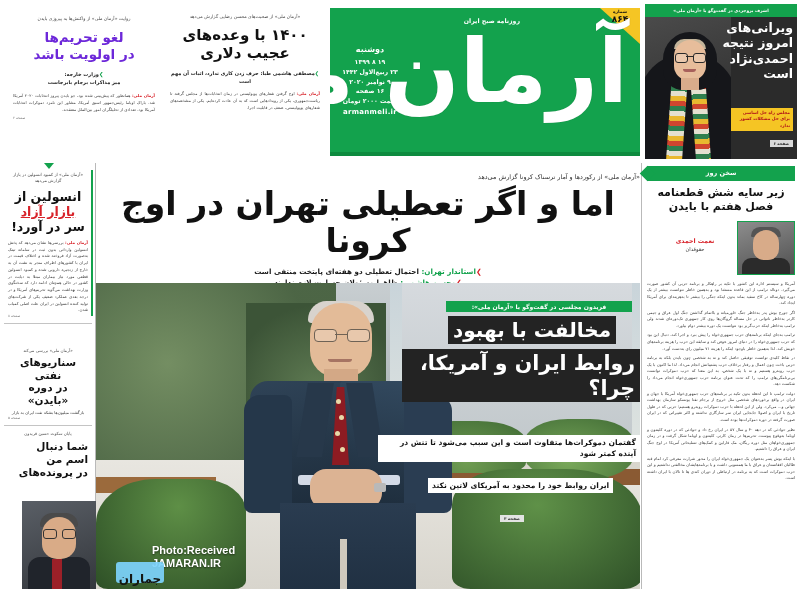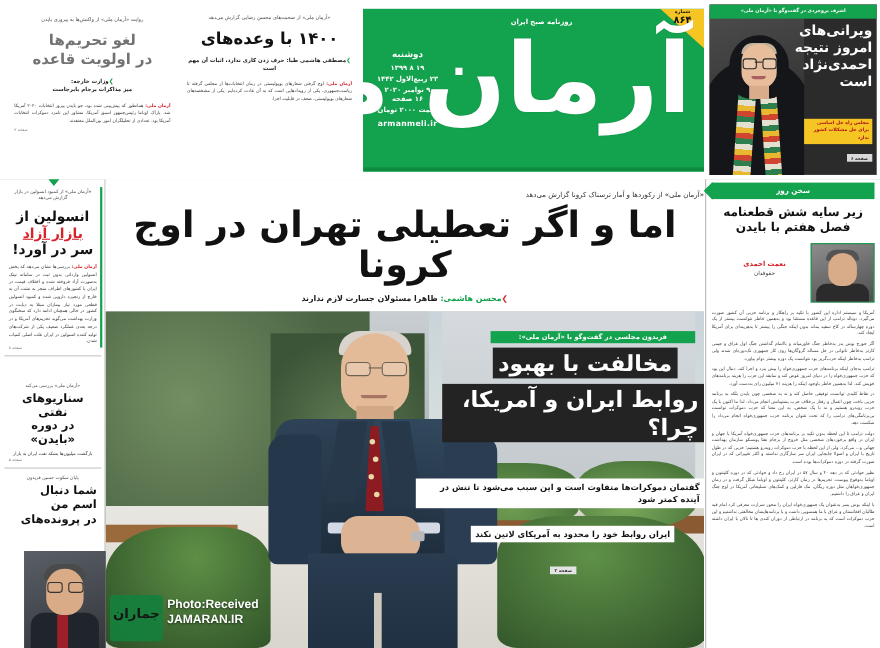--- a/index.html
+++ b/index.html
@@ -17,21 +17,21 @@
   .green{color:#12a24c;}
   .tiny{font-size:4.1px;line-height:1.65;color:#3a3a3a;text-align:justify;}
   .ref{font-size:3.6px;color:#777;text-align:left;}
 
   
   .topstrip{position:absolute;left:0;top:0;width:800px;height:163px;background:#fff;}
 
   
   .tA{position:absolute;right:640px;top:6px;width:152px;height:152px;padding:0 5px;box-sizing:border-box;}
   .tA .kick{font-size:4.6px;line-height:1.55;color:#4a4a4a;text-align:center;margin-top:9px;}
-  .tA .hl{font-size:13.5px;font-weight:bold;line-height:1.22;text-align:center;color:#737373;margin-top:7px;letter-spacing:-.2px;}
+  .tA .hl{font-size:13.5px;font-weight:bold;line-height:1.22;text-align:center;color:#6d28d9;margin-top:7px;letter-spacing:-.2px;}
   .tA .sub{font-size:5.0px;font-weight:bold;line-height:1.5;text-align:center;color:#1b1b1b;margin-top:8px;}
   .tA .sub .ar{color:#12a24c;font-size:5.4px;}
   .tA .body{margin-top:7px;}
   .tA .body .lead{color:#d8232a;font-weight:bold;}
   .tA .pg{margin-top:3px;}
 
   
   .tB{position:absolute;right:475px;top:6px;width:160px;height:152px;padding:0 5px;box-sizing:border-box;}
   .tB .kick{font-size:4.6px;line-height:1.55;color:#4a4a4a;text-align:center;margin-top:7px;}
   .tB .hl{font-size:15px;font-weight:bold;line-height:1.2;text-align:center;color:#111;margin-top:6px;}
@@ -147,21 +147,21 @@
   .ovHl1{position:absolute;left:352px;top:33px;background:#232323;padding:2px 5px;}
   .ovHl1 span{font-size:20px;font-weight:bold;color:#fff;line-height:1.2;}
   .ovHl2{position:absolute;left:306px;top:66px;background:#232323;padding:2px 5px;}
   .ovHl2 span{font-size:20.5px;font-weight:bold;color:#fff;line-height:1.2;}
   .ovQ1{position:absolute;left:282px;top:152px;background:#fff;padding:2px 4px;}
   .ovQ1 span{display:block;font-size:7.6px;font-weight:bold;color:#141414;line-height:1.5;text-align:right;}
   .ovQ2{position:absolute;left:332px;top:195px;background:#fff;padding:2px 4px;}
   .ovQ2 span{display:block;font-size:7.6px;font-weight:bold;color:#141414;line-height:1.5;text-align:right;}
   .ovPg{position:absolute;left:404px;top:232px;background:#e3e3e3;padding:1px 4px;font-size:4px;font-weight:bold;color:#333;}
   .wmark{position:absolute;left:56px;bottom:18px;font-family:"Liberation Sans",sans-serif;direction:ltr;color:#fff;font-size:11px;font-weight:bold;line-height:1.25;text-shadow:0 1px 2px rgba(0,0,0,.6);}
-  .wlogo{position:absolute;left:4px;bottom:6px;width:48px;height:42px;background:#15803d;border-radius:3px;opacity:.92;}
+  .wlogo{position:absolute;left:20px;bottom:6px;width:48px;height:21px;background:#7dd3fc;border-radius:3px;opacity:.92;}
   .wlogo span{display:block;text-align:center;font-size:12px;font-weight:bold;color:#111;line-height:34px;}
 
   
   .rail{position:absolute;left:0;top:163px;width:96px;height:426px;padding:0 4px;box-sizing:border-box;}
   .rail .arrow{position:absolute;left:44px;top:0;width:0;height:0;border-left:5px solid transparent;border-right:5px solid transparent;border-top:6px solid #13a24d;}
   .rail .frame{position:absolute;left:3px;top:7px;width:88px;height:146px;border:1px solid #13a24d;border-width:0 2px 0 0;}
   .rail .kick{font-size:4.3px;line-height:1.5;color:#4a4a4a;text-align:center;padding-top:9px;}
   .rail .hl{font-size:12.5px;font-weight:bold;line-height:1.2;text-align:center;color:#111;margin-top:4px;}
   .rail .hl .r{color:#d8232a;text-decoration:underline;}
   .rail .body{margin-top:6px;}
@@ -215,37 +215,38 @@
   <div class="rule-v vline2"></div>
   <div class="rule-v vtop1"></div>
   <div class="rule-v vtop2"></div>
 
   <div class="topstrip">
 
     <div class="tA">
       <div class="kick">روایت «آرمان ملی» از واکنش‌ها به پیروزی بایدن</div>
       <div class="hl">
         <div>لغو تحریم‌ها</div>
-        <div>در اولویت قاعده</div>
+        <div>در اولویت باشد</div>
       </div>
       <div class="sub">
         <span class="ar green">❯</span><span>وزارت خارجه:</span><br>
         <span>میز مذاکرات برجام بابرجاست</span>
       </div>
       <div class="tiny body">
         <span class="lead">آرمان ملی:</span>
         <span>همانطور که پیش‌بینی شده بود، جو بایدن پیروز انتخابات ۲۰۲۰ آمریکا شد. باراک اوباما رئیس‌جمهور اسبق آمریکا، مشاور این نامزد دموکرات انتخابات آمریکا بود. تعدادی از تحلیلگران امور بین‌الملل معتقدند.</span>
       </div>
       <div class="ref pg">صفحه ۲</div>
     </div>
 
     <div class="tB">
       <div class="kick">«آرمان ملی» از صحبت‌های محسن رضایی گزارش می‌دهد</div>
       <div class="hl">
         <div>۱۴۰۰ با وعده‌های</div>
+        <div>عجیب دلاری</div>
       </div>
       <div class="sub">
         <span class="ar green">❯</span><span>مصطفی هاشمی طبا:</span>
         <span>حرف زدن کاری ندارد، اثبات آن مهم است</span>
       </div>
       <div class="tiny body">
         <span class="lead">آرمان ملی:</span>
         <span>اوج گرفتن شعارهای پوپولیستی در زمان انتخابات‌ها از مجلس گرفته تا ریاست‌جمهوری، یکی از رویدادهایی است که به آن عادت کرده‌ایم. یکی از مشخصه‌های شعارهای پوپولیستی، ضعف در قابلیت اجرا.</span>
       </div>
     </div>
@@ -295,20 +296,24 @@
         <span>مجلس راه حل اساسی برای حل مشکلات کشور ندارد</span>
       </div>
       <div class="pgbox">صفحه ۶</div>
     </div>
   </div>
 
   <div class="mid">
     <div class="kick">«آرمان ملی» از رکوردها و آمار ترسناک کرونا گزارش می‌دهد</div>
     <div class="hl">اما و اگر تعطیلی تهران در اوج کرونا</div>
     <div class="subs">
+      <p>
+        <span class="bull">❯</span><span class="who">استاندار تهران:</span>
+        <span>احتمال تعطیلی دو هفته‌ای پایتخت منتفی است</span>
+      </p>
       <p>
         <span class="bull">❯</span><span class="who">محسن هاشمی:</span>
         <span>ظاهرا مسئولان جسارت لازم ندارند</span>
       </p>
     </div>
   </div>
 
   <div class="photo">
     <div class="ph-sky"></div>
     <div class="ph-bld"></div>

